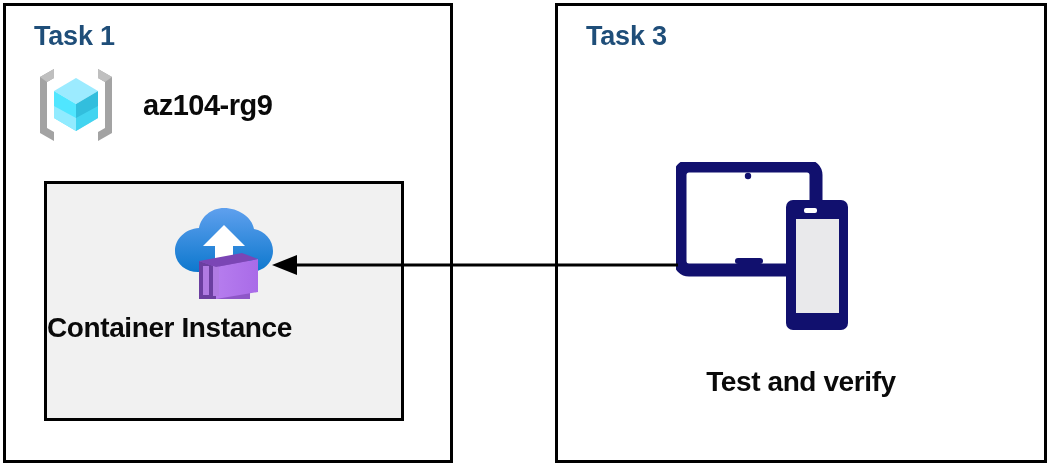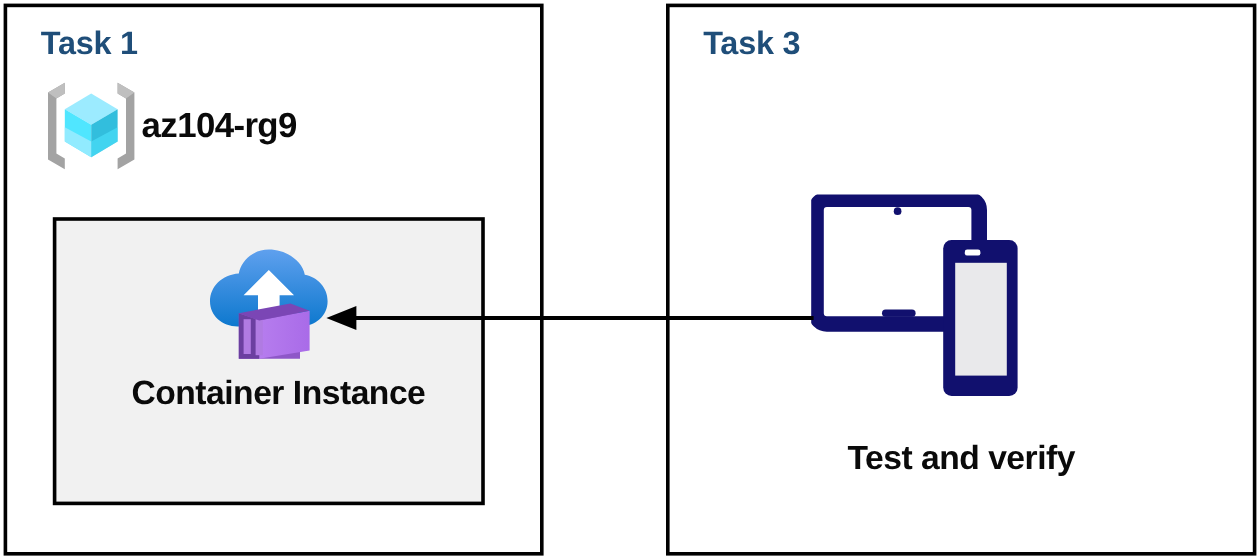--- a/index.html
+++ b/index.html
@@ -51,21 +51,21 @@
     white-space: nowrap;
   }
 
   
   .rg-row {
     position: absolute;
     left: 30px;
     top: 60px;
     display: flex;
     align-items: center;
-    gap: 2px;
+    gap: 27px;
   }
   .rg-icon {
     width: 80px;
     height: 78px;
     display: block;
   }
   .rg-label {
     font-size: 29px;
     font-weight: bold;
     color: #0a0a0a;
@@ -88,24 +88,23 @@
     position: absolute;
     left: 50%;
     top: 20px;
     transform: translateX(-50%);
     width: 104px;
     height: 98px;
     display: block;
   }
   .ci-label {
     position: absolute;
-    left: 16px;
+    left: 0;
     right: 0;
     top: 128px;
-    text-align: center;
     font-size: 28px;
     font-weight: bold;
     color: #0a0a0a;
     letter-spacing: -0.4px;
     white-space: nowrap;
   }
 
   
   #devices-icon {
     position: absolute;

